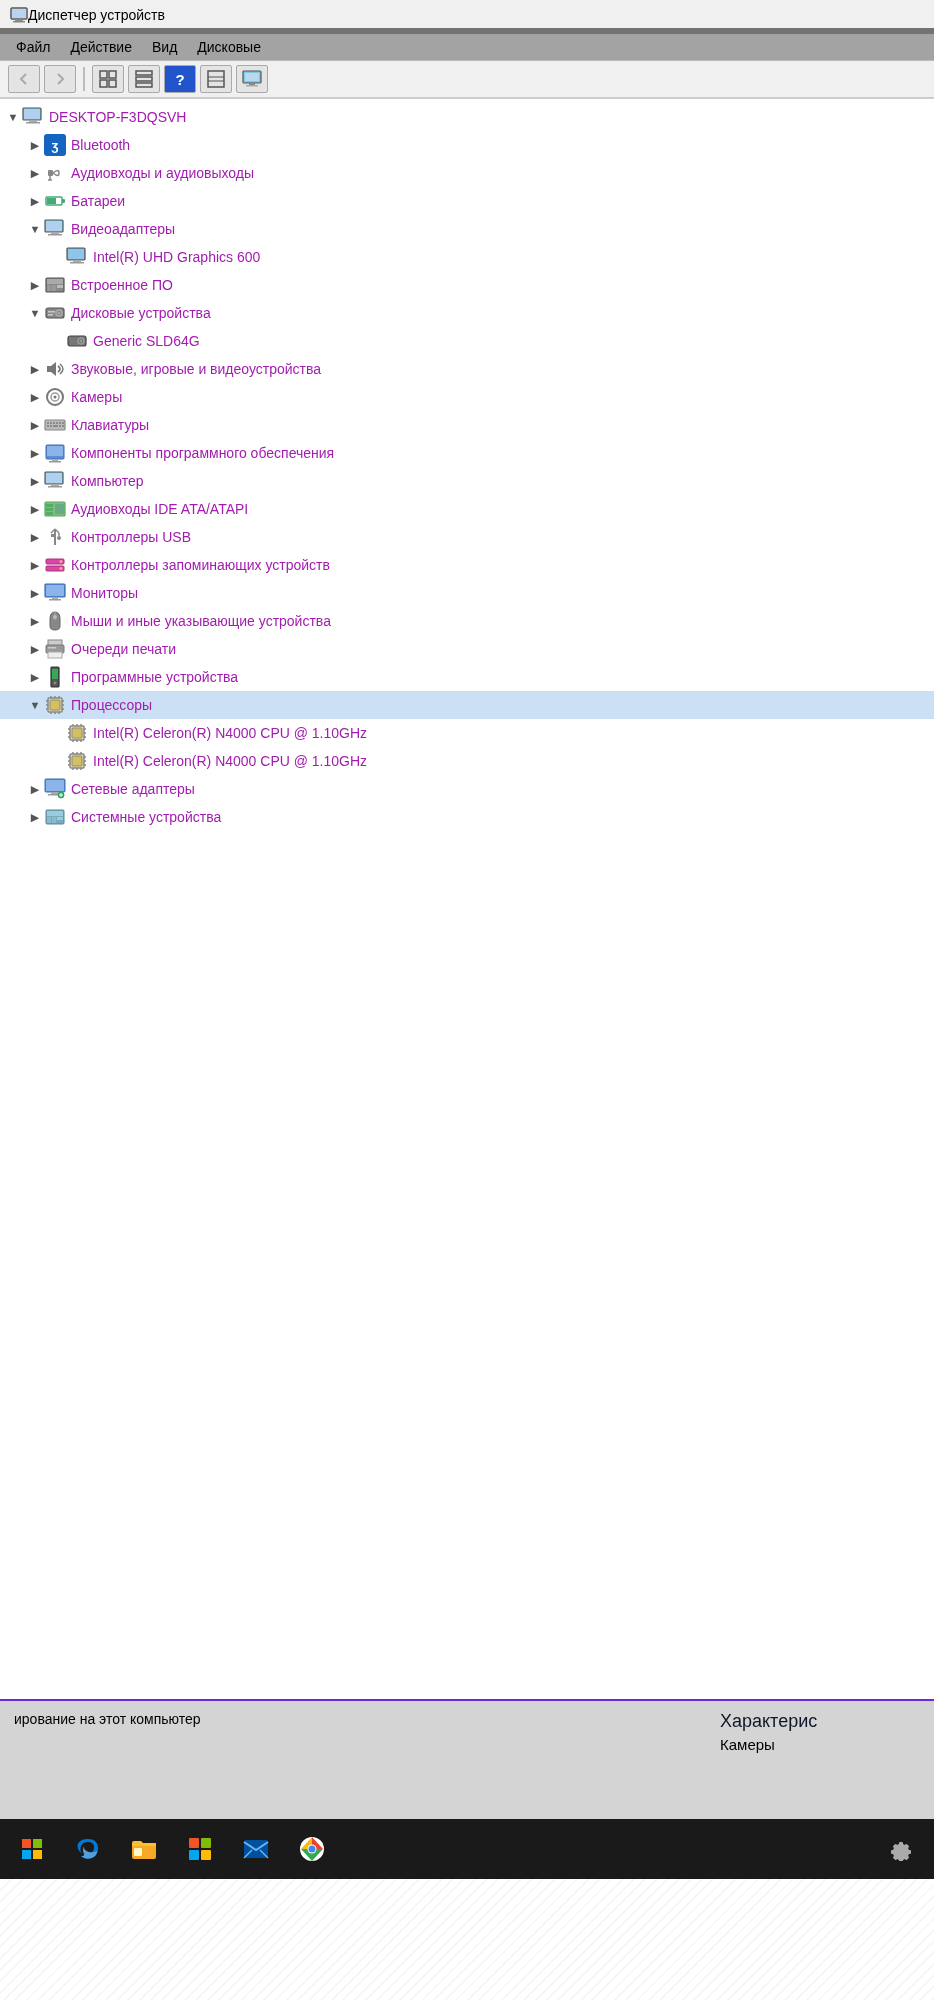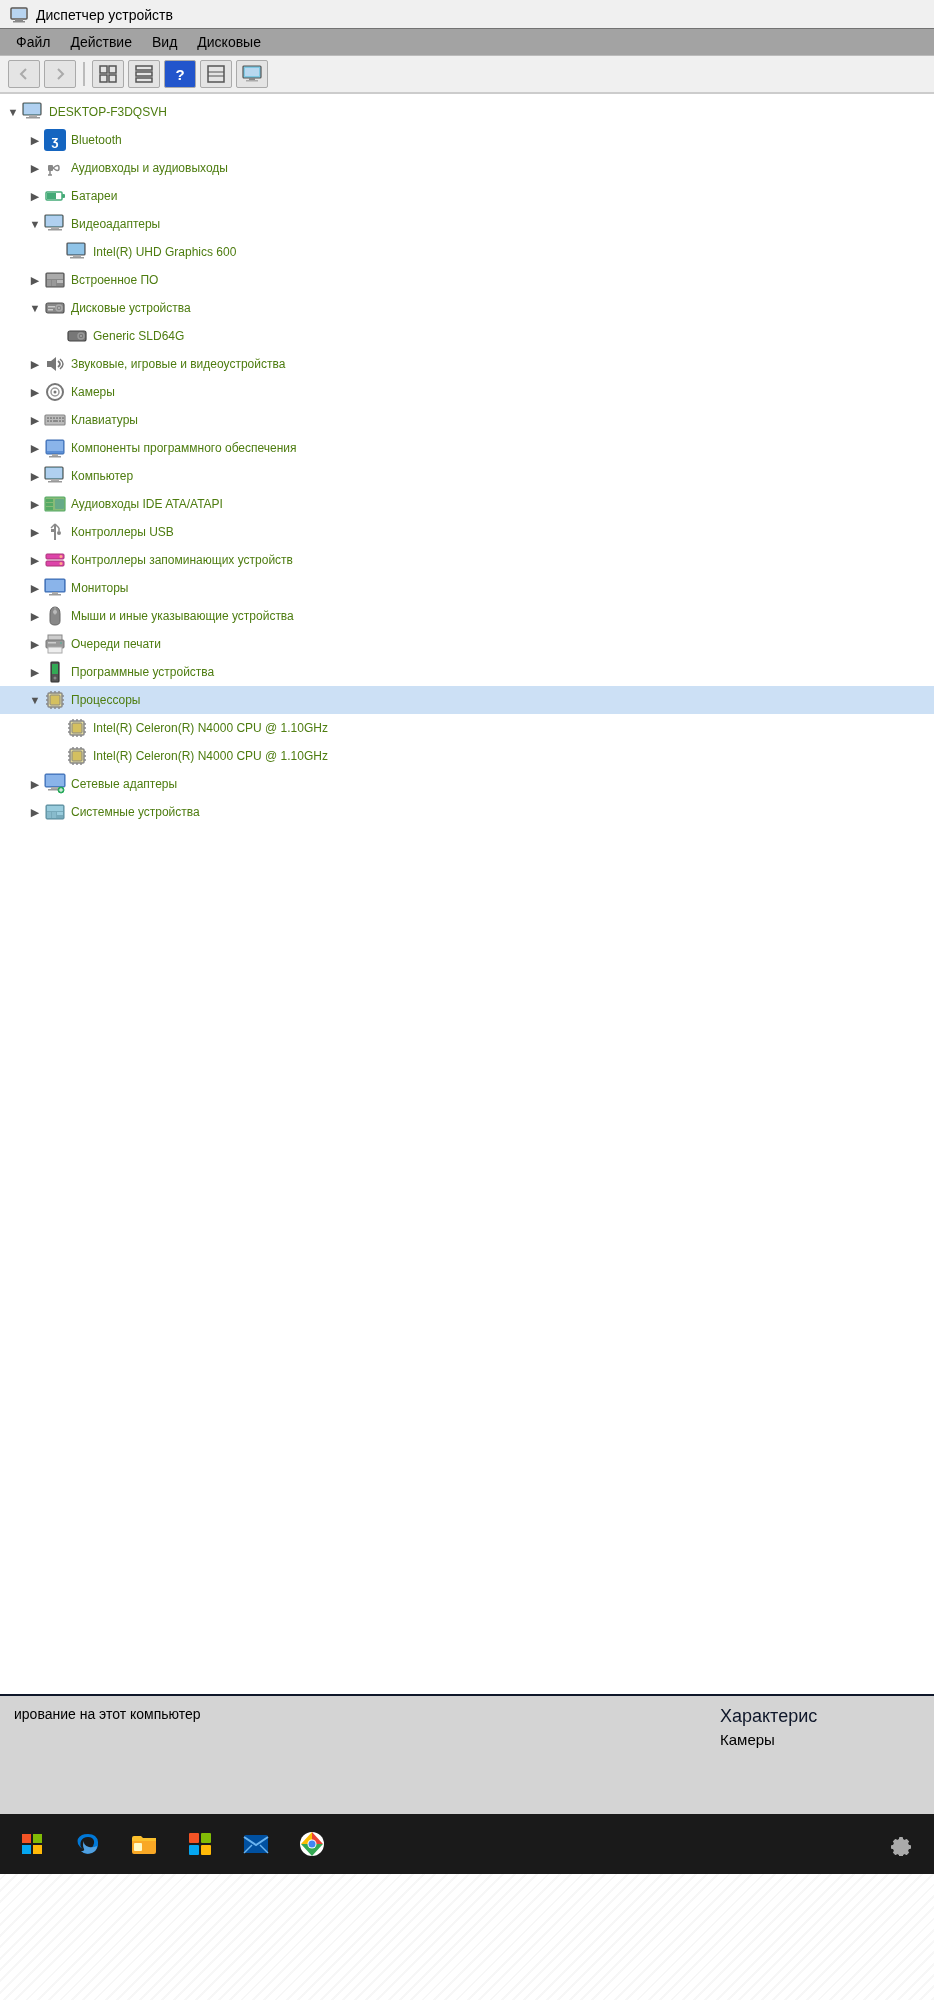--- a/index.html
+++ b/index.html
@@ -8,25 +8,24 @@
       min-height: 2000px;
       background: #c8c8c8;
       font-family: 'Segoe UI', Tahoma, Arial, sans-serif;
       font-size: 14px;
       overflow-x: hidden;
     }
 
     
     .title-bar {
       background: #f0f0f0;
-      border-bottom: 1px solid #737373;
+      border-bottom: 6px solid #737373;
       padding: 6px 27px 4px 10px;
       display: flex;
       align-items: center;
-      gap: 8px;
     }
 
     
     .menu-bar {
       background: #a3a3a3;
       display: flex;
       gap: 4px;
       padding: 3px 8px;
       border-bottom: 1px solid #bbb;
     }
@@ -108,34 +107,34 @@
       height: 22px;
       display: flex;
       align-items: center;
       justify-content: center;
       margin-right: 5px;
       flex-shrink: 0;
       font-size: 16px;
     }
 
     .tree-label {
-      font-size: 12px;
-      color: #4d7c0f;
+      font-size: 14px;
+      color: #a21caf;
       white-space: nowrap;
     }
 
     
     .indent-0 { padding-left: 4px; }
     .indent-1 { padding-left: 26px; }
     .indent-2 { padding-left: 48px; }
 
     
     .bottom-panel {
       background: #d4d4d4;
-      border-top: 2px solid #0f172a;
+      border-top: 2px solid #6d28d9;
       height: 120px;
       display: flex;
       align-items: flex-start;
       padding: 10px 14px;
       gap: 20px;
     }
     .bottom-left {
       flex: 1;
       font-size: 14px;
       color: #000;

